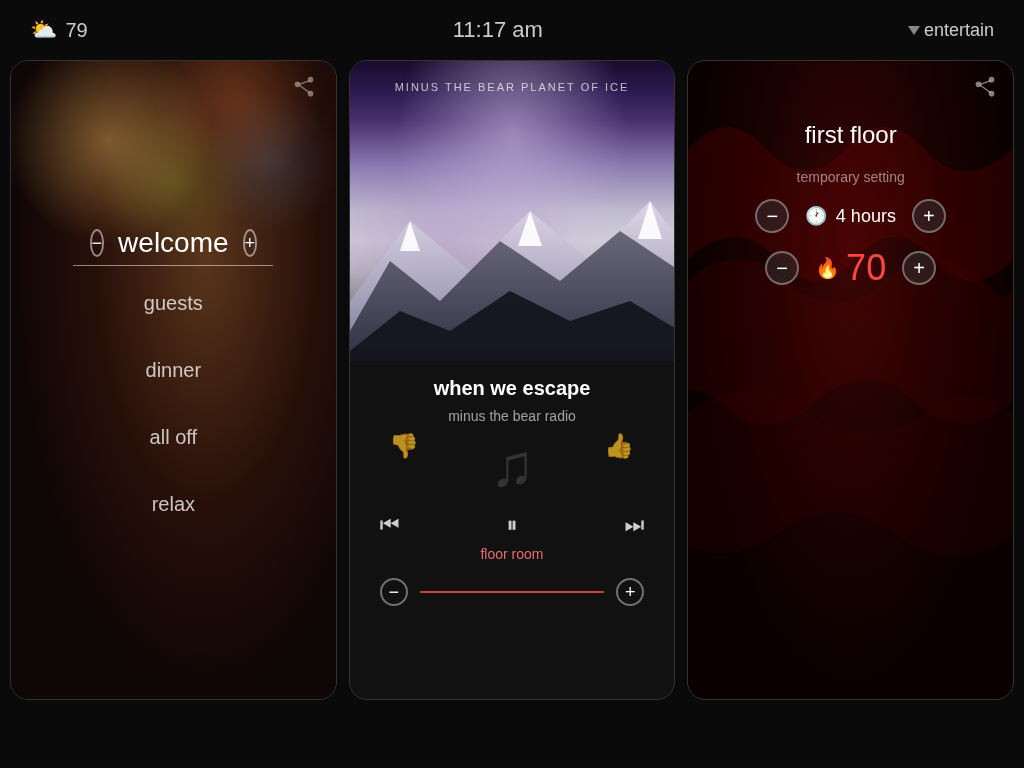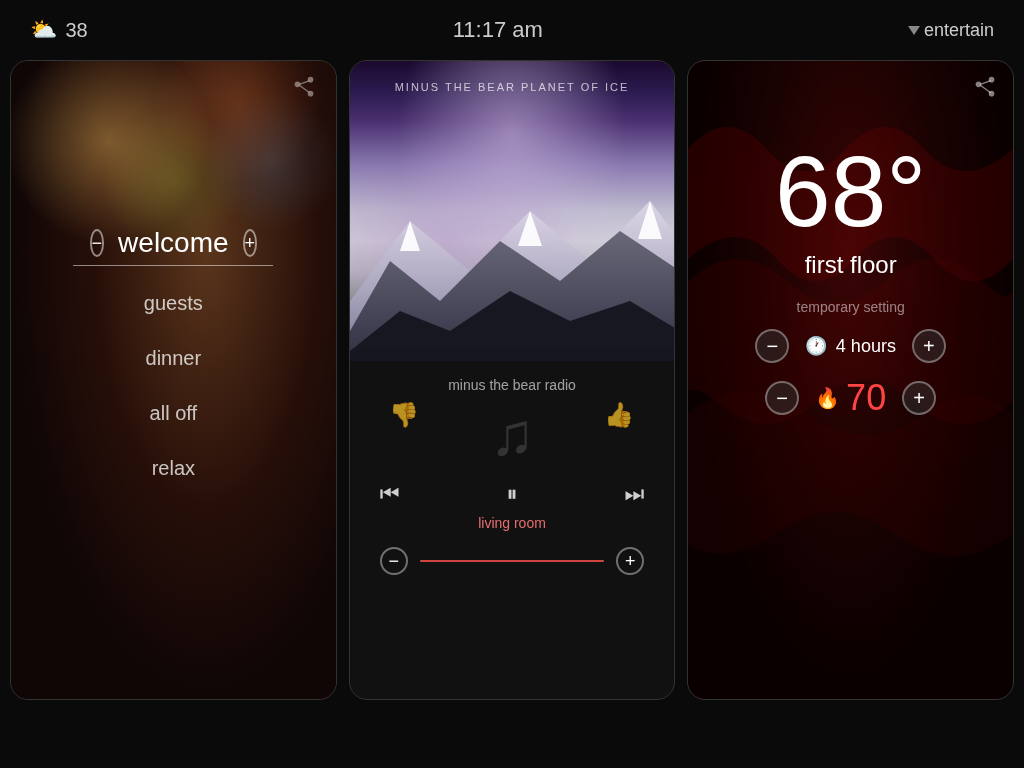--- a/index.html
+++ b/index.html
@@ -140,21 +140,21 @@
       align-items: center;
       justify-content: center;
       cursor: pointer;
       line-height: 1;
     }
 
     .scene-list {
       display: flex;
       flex-direction: column;
       align-items: center;
-      gap: 0;
+      gap: 12px;
       width: 100%;
       margin-top: 10px;
     }
 
     .scene-item {
       font-size: 20px;
       font-weight: 400;
       color: rgba(255,255,255,0.75);
       padding: 16px 0;
       width: 100%;
@@ -411,21 +411,21 @@
     .weather-icon {
       font-size: 22px;
     }
   </style>
 </head>
 <body>
 
 <div class="top-bar">
   <div class="top-bar-left">
     <span class="weather-icon">⛅</span>
-    <span>38</span>
+    <span>79</span>
   </div>
   <div class="top-bar-center">
     <span>11:17 am</span>
   </div>
   <div class="top-bar-right">
     <span class="triangle-down"></span>
     <span>entertain</span>
   </div>
 </div>
 
@@ -493,35 +493,36 @@
         <polygon points="0,170 50,130 100,150 160,110 220,140 280,120 330,150 330,180 0,180" fill="#151520" opacity="0.95"></polygon>
 
         <polygon points="60,40 50,70 70,70" fill="white" opacity="0.9"></polygon>
         <polygon points="180,30 168,65 192,65" fill="white" opacity="0.9"></polygon>
         <polygon points="300,20 288,58 312,58" fill="white" opacity="0.9"></polygon>
       </svg>
       <div class="album-band-info">MINUS THE BEAR  PLANET OF ICE</div>
     </div>
 
     <div class="music-controls">
+      <div class="song-title">when we escape</div>
       <div class="song-subtitle">minus the bear radio</div>
 
       <div class="thumbs-row">
         <span class="thumb-icon">👎</span>
         <span class="music-note">♫</span>
         <span class="thumb-icon">👍</span>
       </div>
 
       <div class="playback-row">
         <span class="play-btn-icon">⏮</span>
         <span class="play-btn-icon">⏸</span>
         <span class="play-btn-icon">⏭</span>
       </div>
 
-      <div class="room-label">living room</div>
+      <div class="room-label">floor room</div>
 
       <div class="volume-row">
         <div class="btn-circle" style="border-color:rgba(255,255,255,0.4);">
           <span>−</span>
         </div>
         <div class="volume-bar"></div>
         <div class="btn-circle" style="border-color:rgba(255,255,255,0.4);">
           <span>+</span>
         </div>
       </div>
@@ -548,21 +549,20 @@
       <svg width="28" height="28" viewBox="0 0 30 30" fill="white">
         <circle cx="8" cy="10" r="3" opacity="0.5"></circle>
         <circle cx="22" cy="5" r="3" opacity="0.5"></circle>
         <circle cx="22" cy="20" r="3" opacity="0.5"></circle>
         <line x1="10" y1="10" x2="21" y2="6" stroke="white" stroke-width="1.5" opacity="0.5"></line>
         <line x1="10" y1="11" x2="21" y2="19" stroke="white" stroke-width="1.5" opacity="0.5"></line>
       </svg>
     </div>
 
     <div class="thermo-content">
-      <div class="thermo-temp">68°</div>
       <div class="thermo-label">first floor</div>
 
       <div class="thermo-setting-label">temporary setting</div>
 
       <div class="thermo-row">
         <div class="btn-circle-dark">
           <span>−</span>
         </div>
         <div class="thermo-timer">
           <span style="font-size:18px;">🕐</span>

